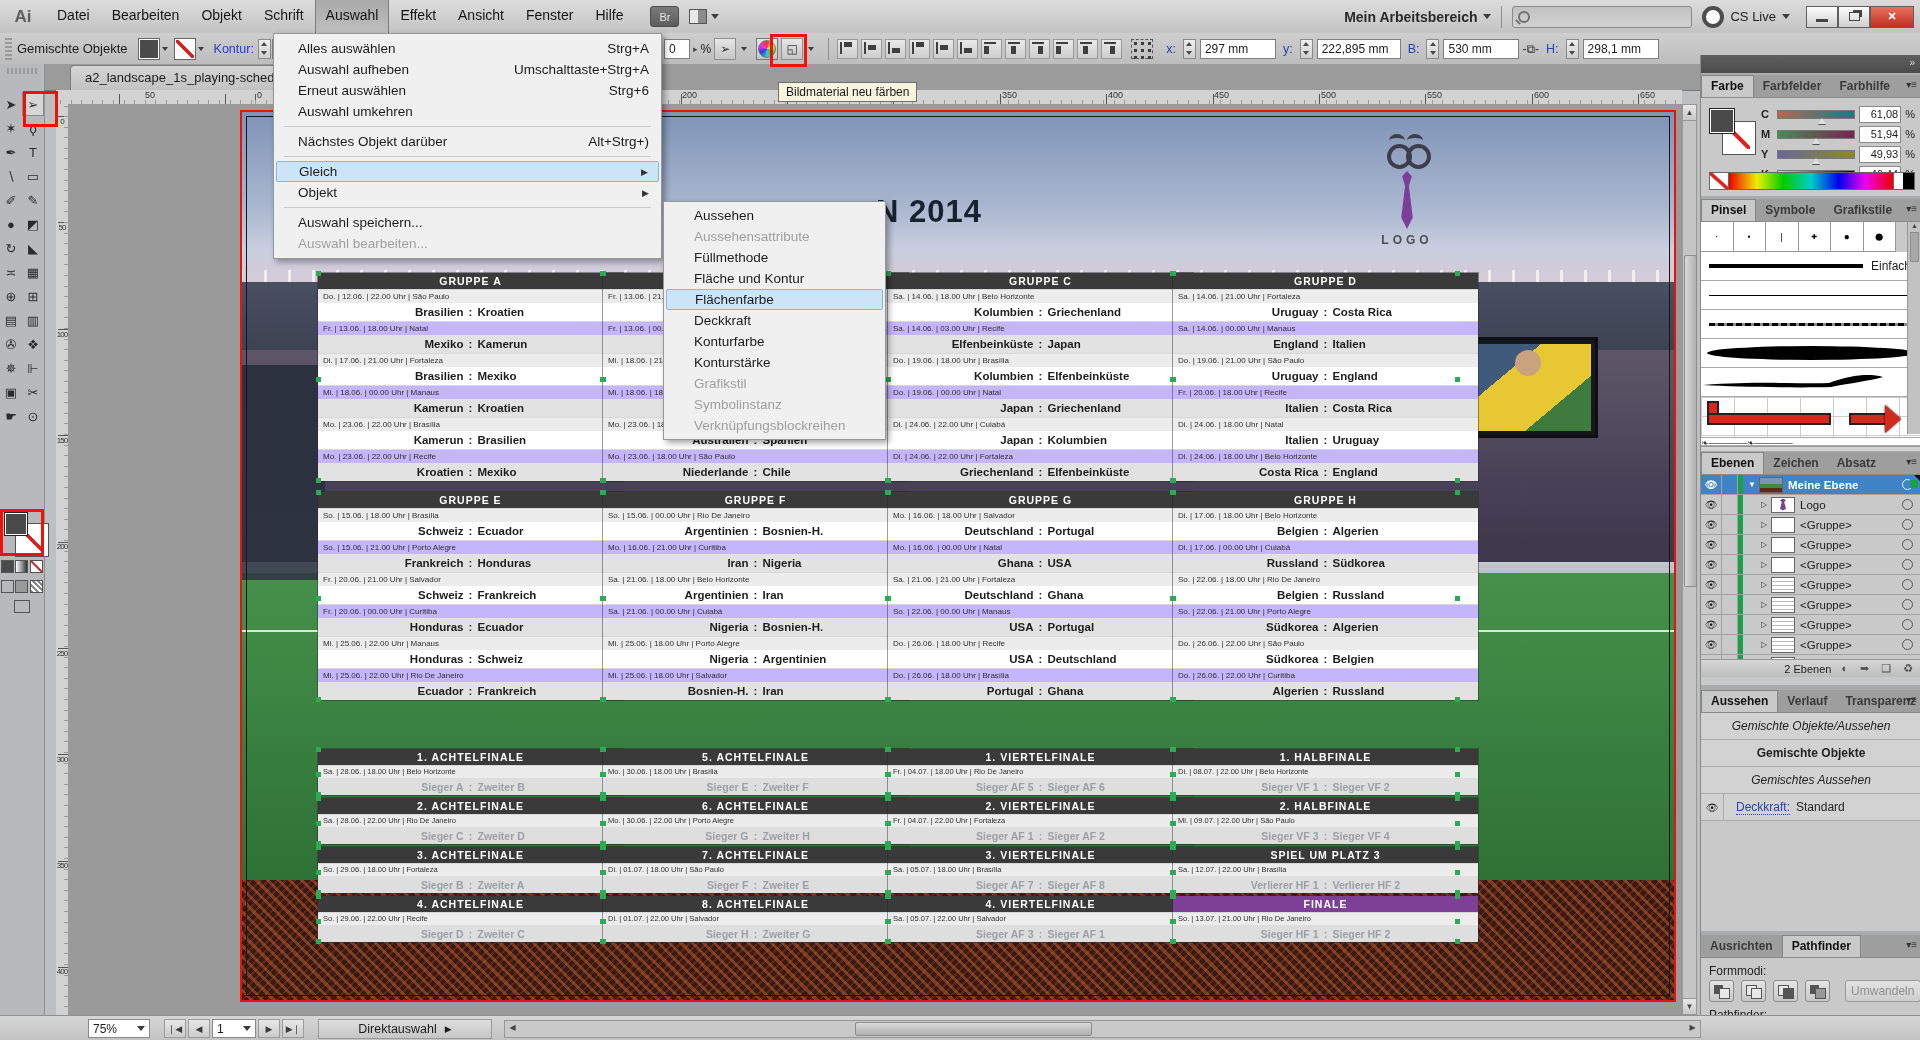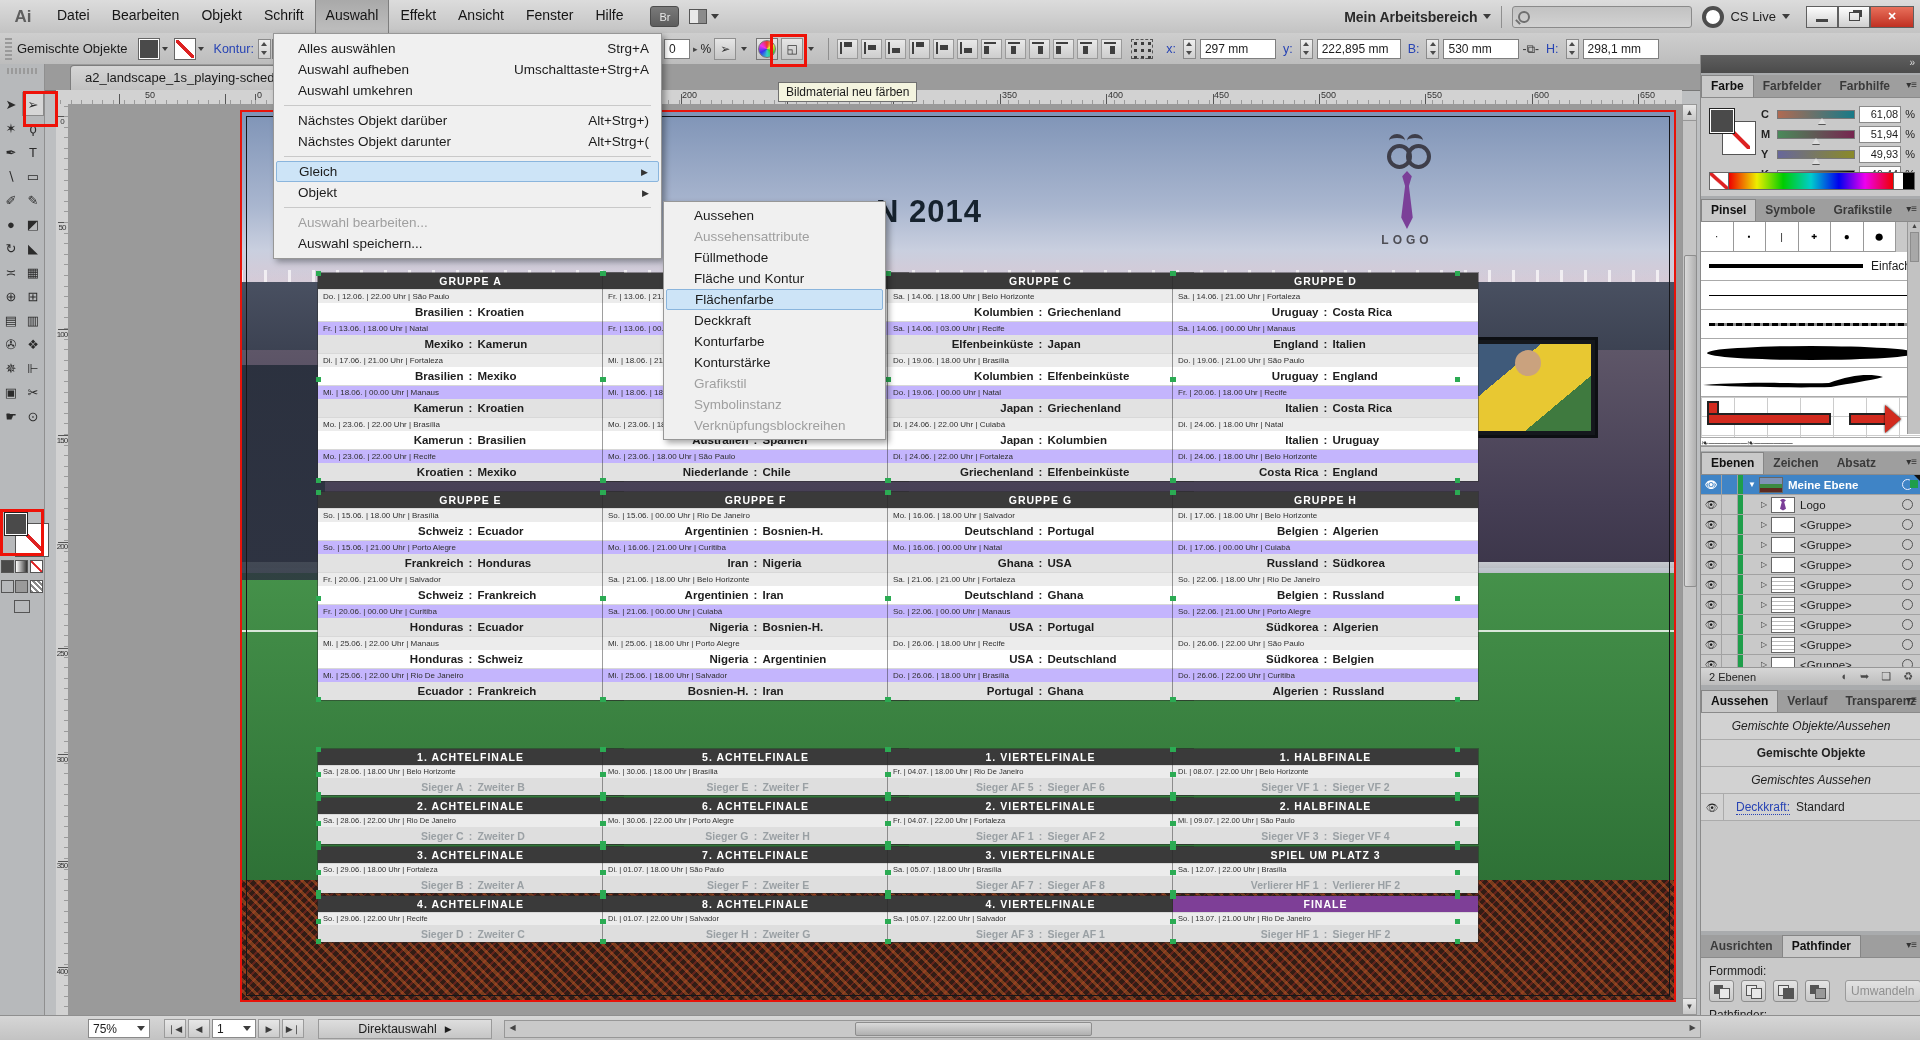--- a/index.html
+++ b/index.html
@@ -1414,21 +1414,21 @@
             <div class="lrow">
               <span class="leye">👁</span>
               <span class="llock"></span>
               <span class="lcolor"></span>
               <span class="ltri" style="margin-left: 14px;">▷</span>
               <span class="lthumb plain"></span>
               <span class="lname">&lt;Gruppe&gt;</span>
               <span class="ltarget"></span>
             </div>
           </div>
-        <div class="pbar" style="justify-content:space-between;position:absolute;bottom:0;left:0;right:0;">
+        <div class="pbar" style="position:absolute;bottom:8px;left:0;right:0;">
           <span style="font-size:11px;color:#222;">2 Ebenen</span>
           <span style="display:flex;gap:12px;">
             <span>◐</span>
             <span>➥</span>
             <span>❑</span>
             <span>♻</span>
           </span>
         </div>
       </div>
     </div>
@@ -1545,48 +1545,48 @@
   <div id="menu-dropdown">
       <div class="mrow">
         <span class="ml">Alles auswählen</span>
         <span class="ms">Strg+A</span>
       </div>
       <div class="mrow">
         <span class="ml">Auswahl aufheben</span>
         <span class="ms">Umschalttaste+Strg+A</span>
       </div>
       <div class="mrow">
+        <span class="ml">Erneut auswählen</span>
+        <span class="ms">Strg+6</span>
+      </div>
+      <div class="mrow">
         <span class="ml">Auswahl umkehren</span>
         <span class="ms"></span>
       </div>
       <div class="msep"></div>
       <div class="mrow">
         <span class="ml">Nächstes Objekt darüber</span>
         <span class="ms">Alt+Strg+)</span>
       </div>
-      <div class="mrow">
-        <span class="ml">Nächstes Objekt darunter</span>
-        <span class="ms">Alt+Strg+(</span>
-      </div>
       <div class="msep"></div>
       <div class="mrow hl">
         <span class="ml">Gleich</span>
         <span class="ms arr">▶</span>
       </div>
       <div class="mrow">
         <span class="ml">Objekt</span>
         <span class="ms arr">▶</span>
       </div>
       <div class="msep"></div>
+      <div class="mrow">
+        <span class="ml">Auswahl speichern...</span>
+        <span class="ms"></span>
+      </div>
       <div class="mrow dis">
         <span class="ml">Auswahl bearbeiten...</span>
-        <span class="ms"></span>
-      </div>
-      <div class="mrow">
-        <span class="ml">Auswahl speichern...</span>
         <span class="ms"></span>
       </div>
     </div>
   <div id="submenu">
       <div class="mrow">
         <span class="ml">Aussehen</span>
         <span class="ms"></span>
       </div>
       <div class="mrow dis">
         <span class="ml">Aussehensattribute</span>

